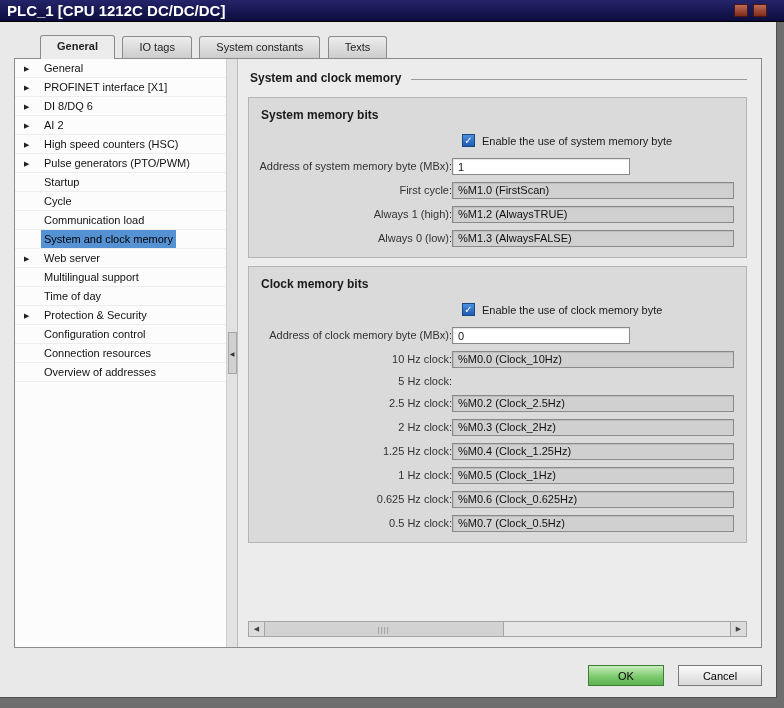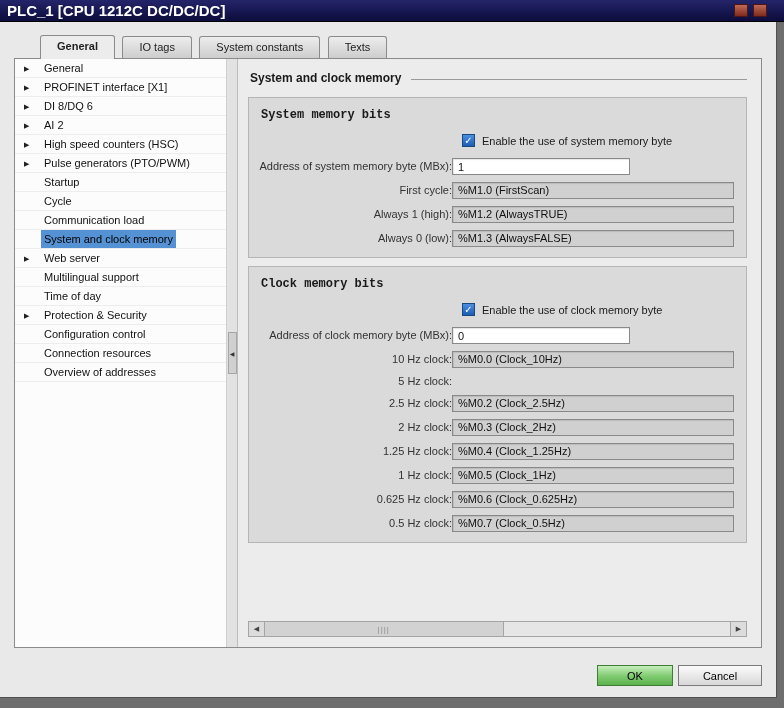--- a/index.html
+++ b/index.html
@@ -54,21 +54,21 @@
   .collapse-btn { width:9px; height:42px; padding:0; background:#d0d0d0;
     border:1px solid #a6a6a6; font-size:6px; color:#333;
     display:flex; align-items:center; justify-content:center; }
   
   .main { flex:1; display:flex; flex-direction:column; background:#ececec; overflow:hidden; }
   .heading { display:flex; align-items:center; gap:10px; margin:12px 14px 4px 12px;
     font-size:12px; font-weight:bold; color:#1a1a1a; }
   .heading .rule { flex:1; height:1px; background:#9a9a9a; margin-top:3px; }
   .section { margin:8px 14px 0 10px; background:#dadada; border:1px solid #b5b5b5;
     padding:8px 12px 3px 10px; }
-  .section-title { font-size:12px; font-weight:bold; color:#1a1a1a; margin:2px 0 12px 2px;font-family:Liberation Mono, monospace; }
+  .section-title { font-size:12px; font-weight:bold; color:#1a1a1a; margin:2px 0 12px 2px; }
   .row { display:flex; align-items:center; margin-bottom:7px; }
   .lbl { width:193px; flex:none; text-align:right; padding-right:0;
     font-size:11px; color:#333; line-height:13px; }
   .field { height:17px; border:1px solid #898989; background:#d0d0d0;
     font-size:11px; line-height:15px; padding:0 5px; color:#111;
     box-shadow:inset 1px 1px 1px rgba(0,0,0,0.10); }
   .field.ro { flex:1; }
   input.field { width:178px; background:#fff; font-family:inherit; }
   .chk-row { margin-left:203px; display:flex; align-items:center; gap:7px; margin-bottom:11px; }
   .checkbox { width:13px; height:13px; flex:none; text-align:center;
@@ -80,21 +80,21 @@
     border:1px solid #a5a5a5; background:#e6e6e6; display:flex; }
   .scroll-btn { width:16px; flex:none; background:#dcdcdc; font-size:7px; color:#444;
     display:flex; align-items:center; justify-content:center; border:none; padding:0; }
   .scroll-btn.left  { border-right:1px solid #a5a5a5; }
   .scroll-btn.right { border-left:1px solid #a5a5a5; }
   .thumb { width:48%; background:#d2d2d2; border-right:1px solid #a5a5a5;
     display:flex; align-items:center; justify-content:center;
     font-size:8px; color:#8a8a8a; letter-spacing:1px; }
   .spacer { flex:1; }
   
-  .footer { margin:17px 14px 0 0; display:flex; justify-content:flex-end; gap:5px; }
+  .footer { margin:17px 14px 0 0; display:flex; justify-content:flex-end; gap:14px; }
   .btn { height:21px; font-size:11px; font-family:inherit; color:#000;
     border:1px solid #6e6e6e; padding:0 10px; min-width:76px; }
   .btn.ok { background:linear-gradient(#c6edbc,#7ecb6f 55%,#5db14e); border-color:#3e7d35; }
   .btn.cancel { min-width:84px; background:linear-gradient(#fbfbfb,#d8d8d8); border-color:#7a7a7a; }
 </style>
 </head>
 <body>
 
 <div class="titlebar">
   <span>PLC_1 [CPU 1212C DC/DC/DC]</span>

